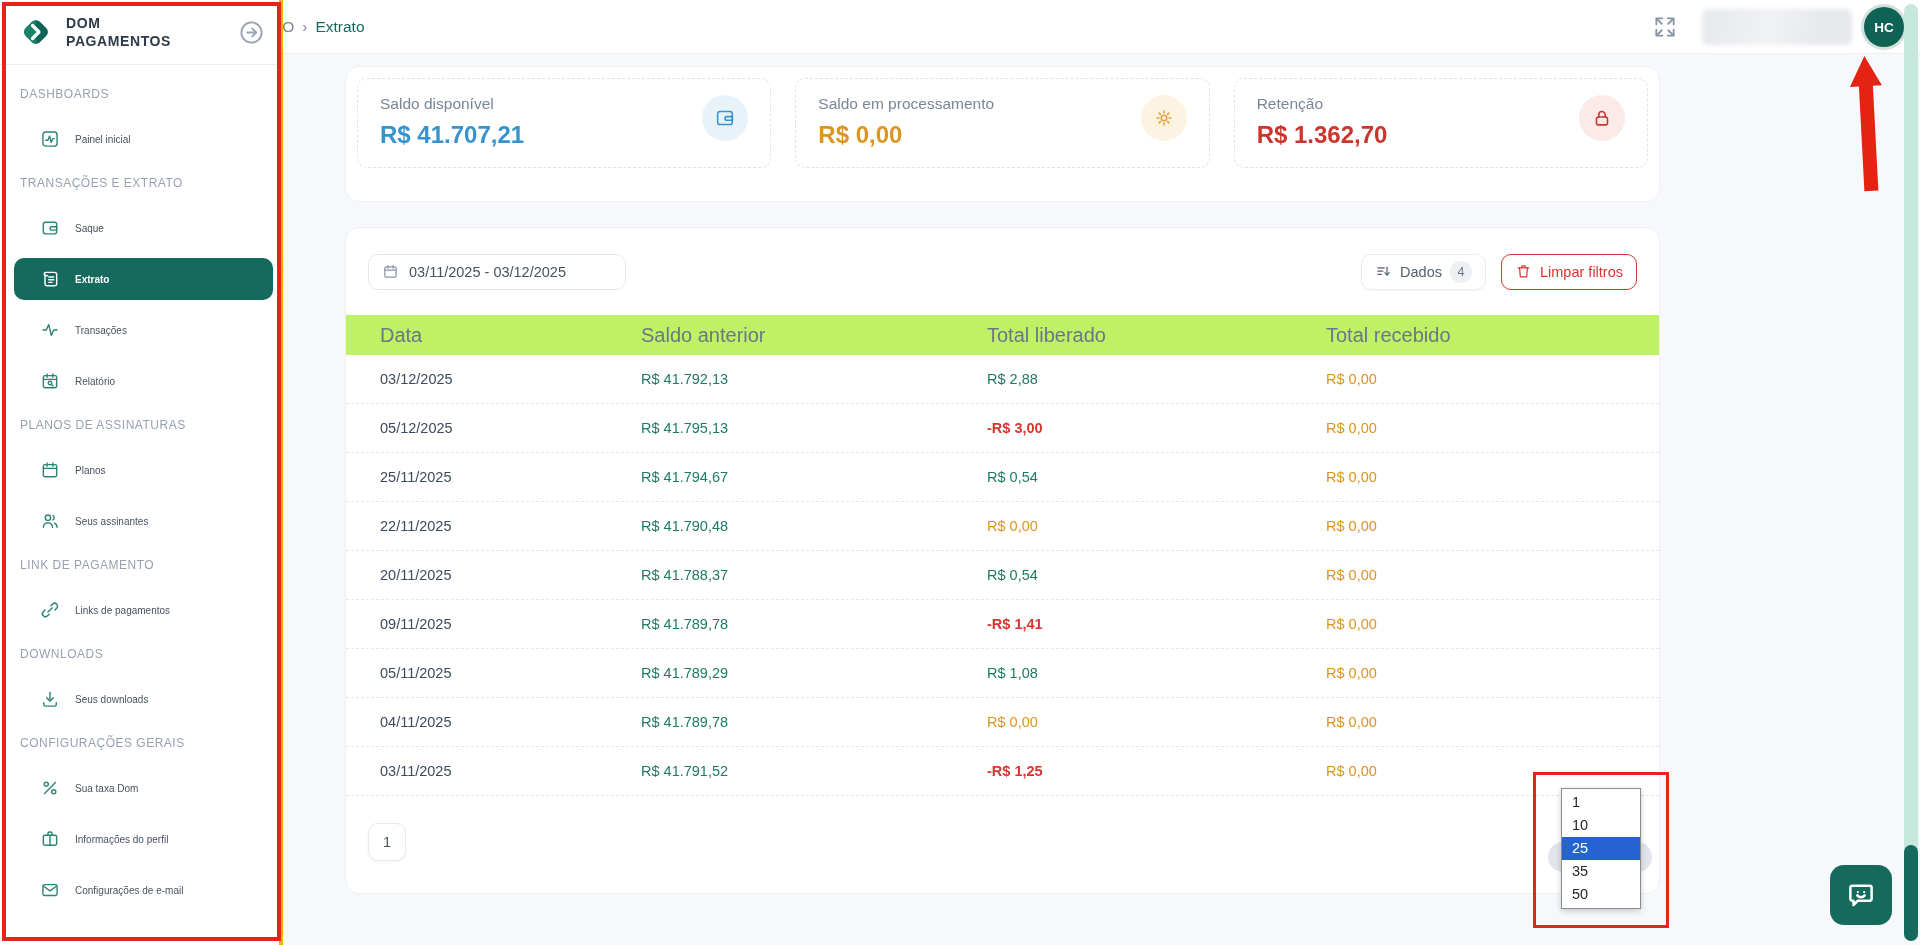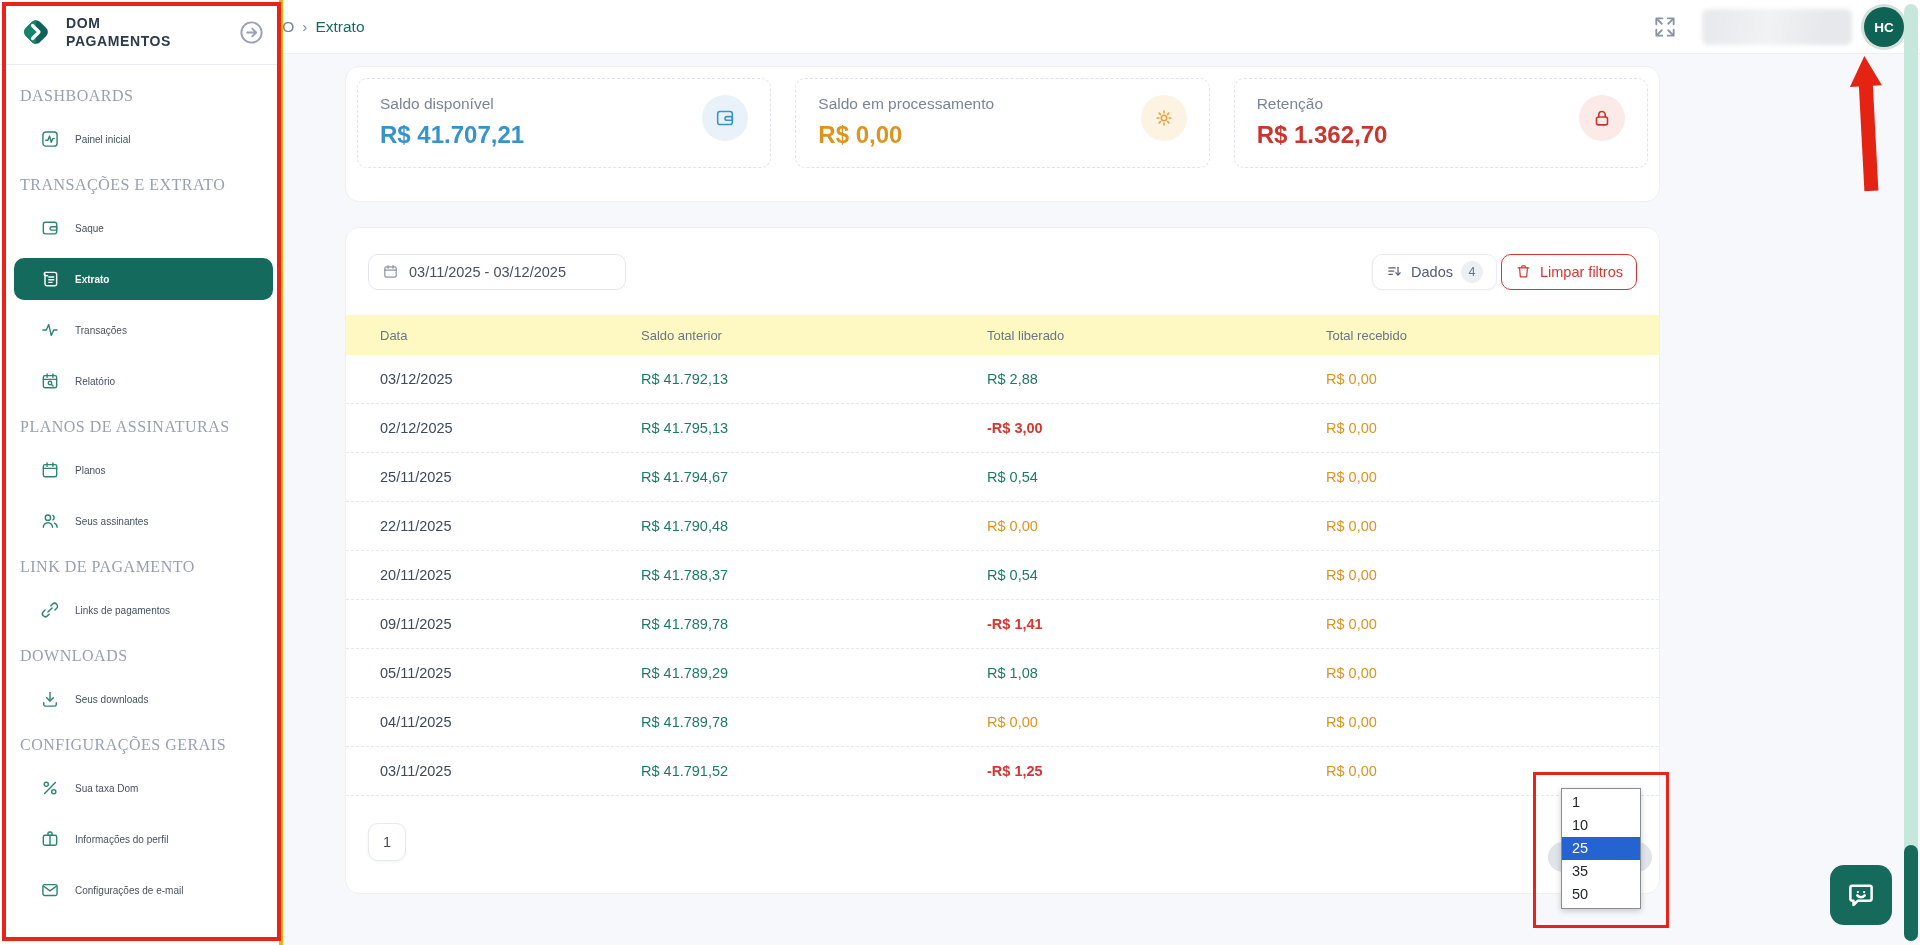--- a/index.html
+++ b/index.html
@@ -16,22 +16,22 @@
   
   .sidebar { position:absolute; left:0; top:0; width:283px; height:945px;
     background:#fff; border-right:4px solid #eab308; z-index:5; }
   .brand-row { display:flex; align-items:center; height:64px; padding:0 14px 0 18px; }
   .logo { width:36px; height:36px; flex:0 0 auto; }
   .brand-name { flex:1; margin-left:12px; font-size:14px; font-weight:bold;
     color:#2c3a49; letter-spacing:.6px; line-height:1.3; }
   .collapse-btn { width:27px; height:27px; color:#9aa3b2; cursor:pointer; }
   .sidebar-divider { border:none; border-top:1px solid #e9ecf0; }
   .nav { padding:6px 6px 0 14px; }
-  .nav-section-label { font-size:16px; color:#98a1b0; letter-spacing:.5px;
-    margin:16px 6px 16px 6px; height:15px;font-family:Liberation Serif, serif; }
+  .nav-section-label { font-size:12px; color:#98a1b0; letter-spacing:.5px;
+    margin:16px 6px 16px 6px; height:15px; }
   .nav-item { display:flex; align-items:center; height:42px; margin-bottom:9px;
     padding:0 10px 0 26px; border-radius:10px; font-size:10px; color:#46525f; cursor:pointer; }
   .nav-item.active { background:#156a5e; color:#fff; font-weight:bold; }
   .nav-icon { width:20px; height:20px; margin-right:15px; color:#2f8373; flex:0 0 auto; }
   .nav-item.active .nav-icon { color:#fff; }
 
   
   .topbar { position:absolute; left:283px; top:0; width:1637px; height:54px;
     background:#fff; border-bottom:1px solid #eef1f4; z-index:4; }
   .breadcrumb { position:absolute; left:-10px; top:0; height:54px; display:flex;
@@ -66,32 +66,32 @@
 
   
   .table-panel { position:absolute; left:345px; top:227px; width:1315px; height:667px;
     background:#fff; border:1px solid #eef0f4; border-radius:14px; }
   .filter-row { height:87px; display:flex; align-items:center; justify-content:space-between;
     padding:0 22px 0 22px; }
   .date-input { width:258px; height:36px; border:1px solid #e3e7ed; border-radius:10px;
     display:flex; align-items:center; gap:10px; padding:0 13px; font-size:14.5px;
     color:#46525f; background:#fff; cursor:pointer; }
   .date-input .icon { width:17px; height:17px; color:#8a94a6; }
-  .filter-actions { display:flex; gap:4px; }
+  .filter-actions { display:flex; gap:15px; }
   .btn { height:36px; border-radius:10px; display:flex; align-items:center; gap:8px;
     padding:0 13px; font-size:14.5px; background:#fff; cursor:pointer; }
   .btn .icon { width:17px; height:17px; }
   .btn-dados { border:1px solid #e8ebef; color:#55606f; box-shadow:0 1px 2px rgba(40,50,60,.04); }
   .badge { min-width:22px; height:22px; border-radius:11px; background:#edf0f3;
     color:#6b7687; font-size:12.5px; display:flex; align-items:center; justify-content:center; padding:0 6px; }
   .btn-clear { border:1.5px solid #d6362f; color:#d6362f; }
 
   .t-head, .t-row { display:grid; grid-template-columns:261px 346px 339px 1fr;
     align-items:center; padding-left:34px; }
-  .t-head { height:40px; background:#fef9c3; color:#6b7687; font-size:13px; }
+  .t-head { height:40px; background:#bef264; color:#6b7687; font-size:20px; }
   .t-row { height:49px; font-size:14.5px; border-bottom:1px dashed #e5e8ed; }
   .cell-date { color:#3d4a5c; }
   .val-positive { color:#1e7b63; }
   .val-negative { color:#d6362f;font-weight:bold; }
   .val-zero { color:#dd9420; }
   .pagination { margin:27px 0 0 22px; }
   .page-btn { width:38px; height:38px; border:1px solid #e6e9ee; border-radius:10px;
     background:#fff; font-size:14.5px; color:#46525f; display:flex; align-items:center;
     justify-content:center; box-shadow:0 1px 3px rgba(40,50,60,.06); cursor:pointer; }
 
@@ -375,21 +375,21 @@
       <div>Total recebido</div>
     </div>
   <div>
       <div class="t-row">
         <div class="cell-date">03/12/2025</div>
         <div class="val-positive">R$ 41.792,13</div>
         <div class="val-positive">R$ 2,88</div>
         <div class="val-zero">R$ 0,00</div>
       </div>
       <div class="t-row">
-        <div class="cell-date">02/12/2025</div>
+        <div class="cell-date">05/12/2025</div>
         <div class="val-positive">R$ 41.795,13</div>
         <div class="val-negative">-R$ 3,00</div>
         <div class="val-zero">R$ 0,00</div>
       </div>
       <div class="t-row">
         <div class="cell-date">25/11/2025</div>
         <div class="val-positive">R$ 41.794,67</div>
         <div class="val-positive">R$ 0,54</div>
         <div class="val-zero">R$ 0,00</div>
       </div>

